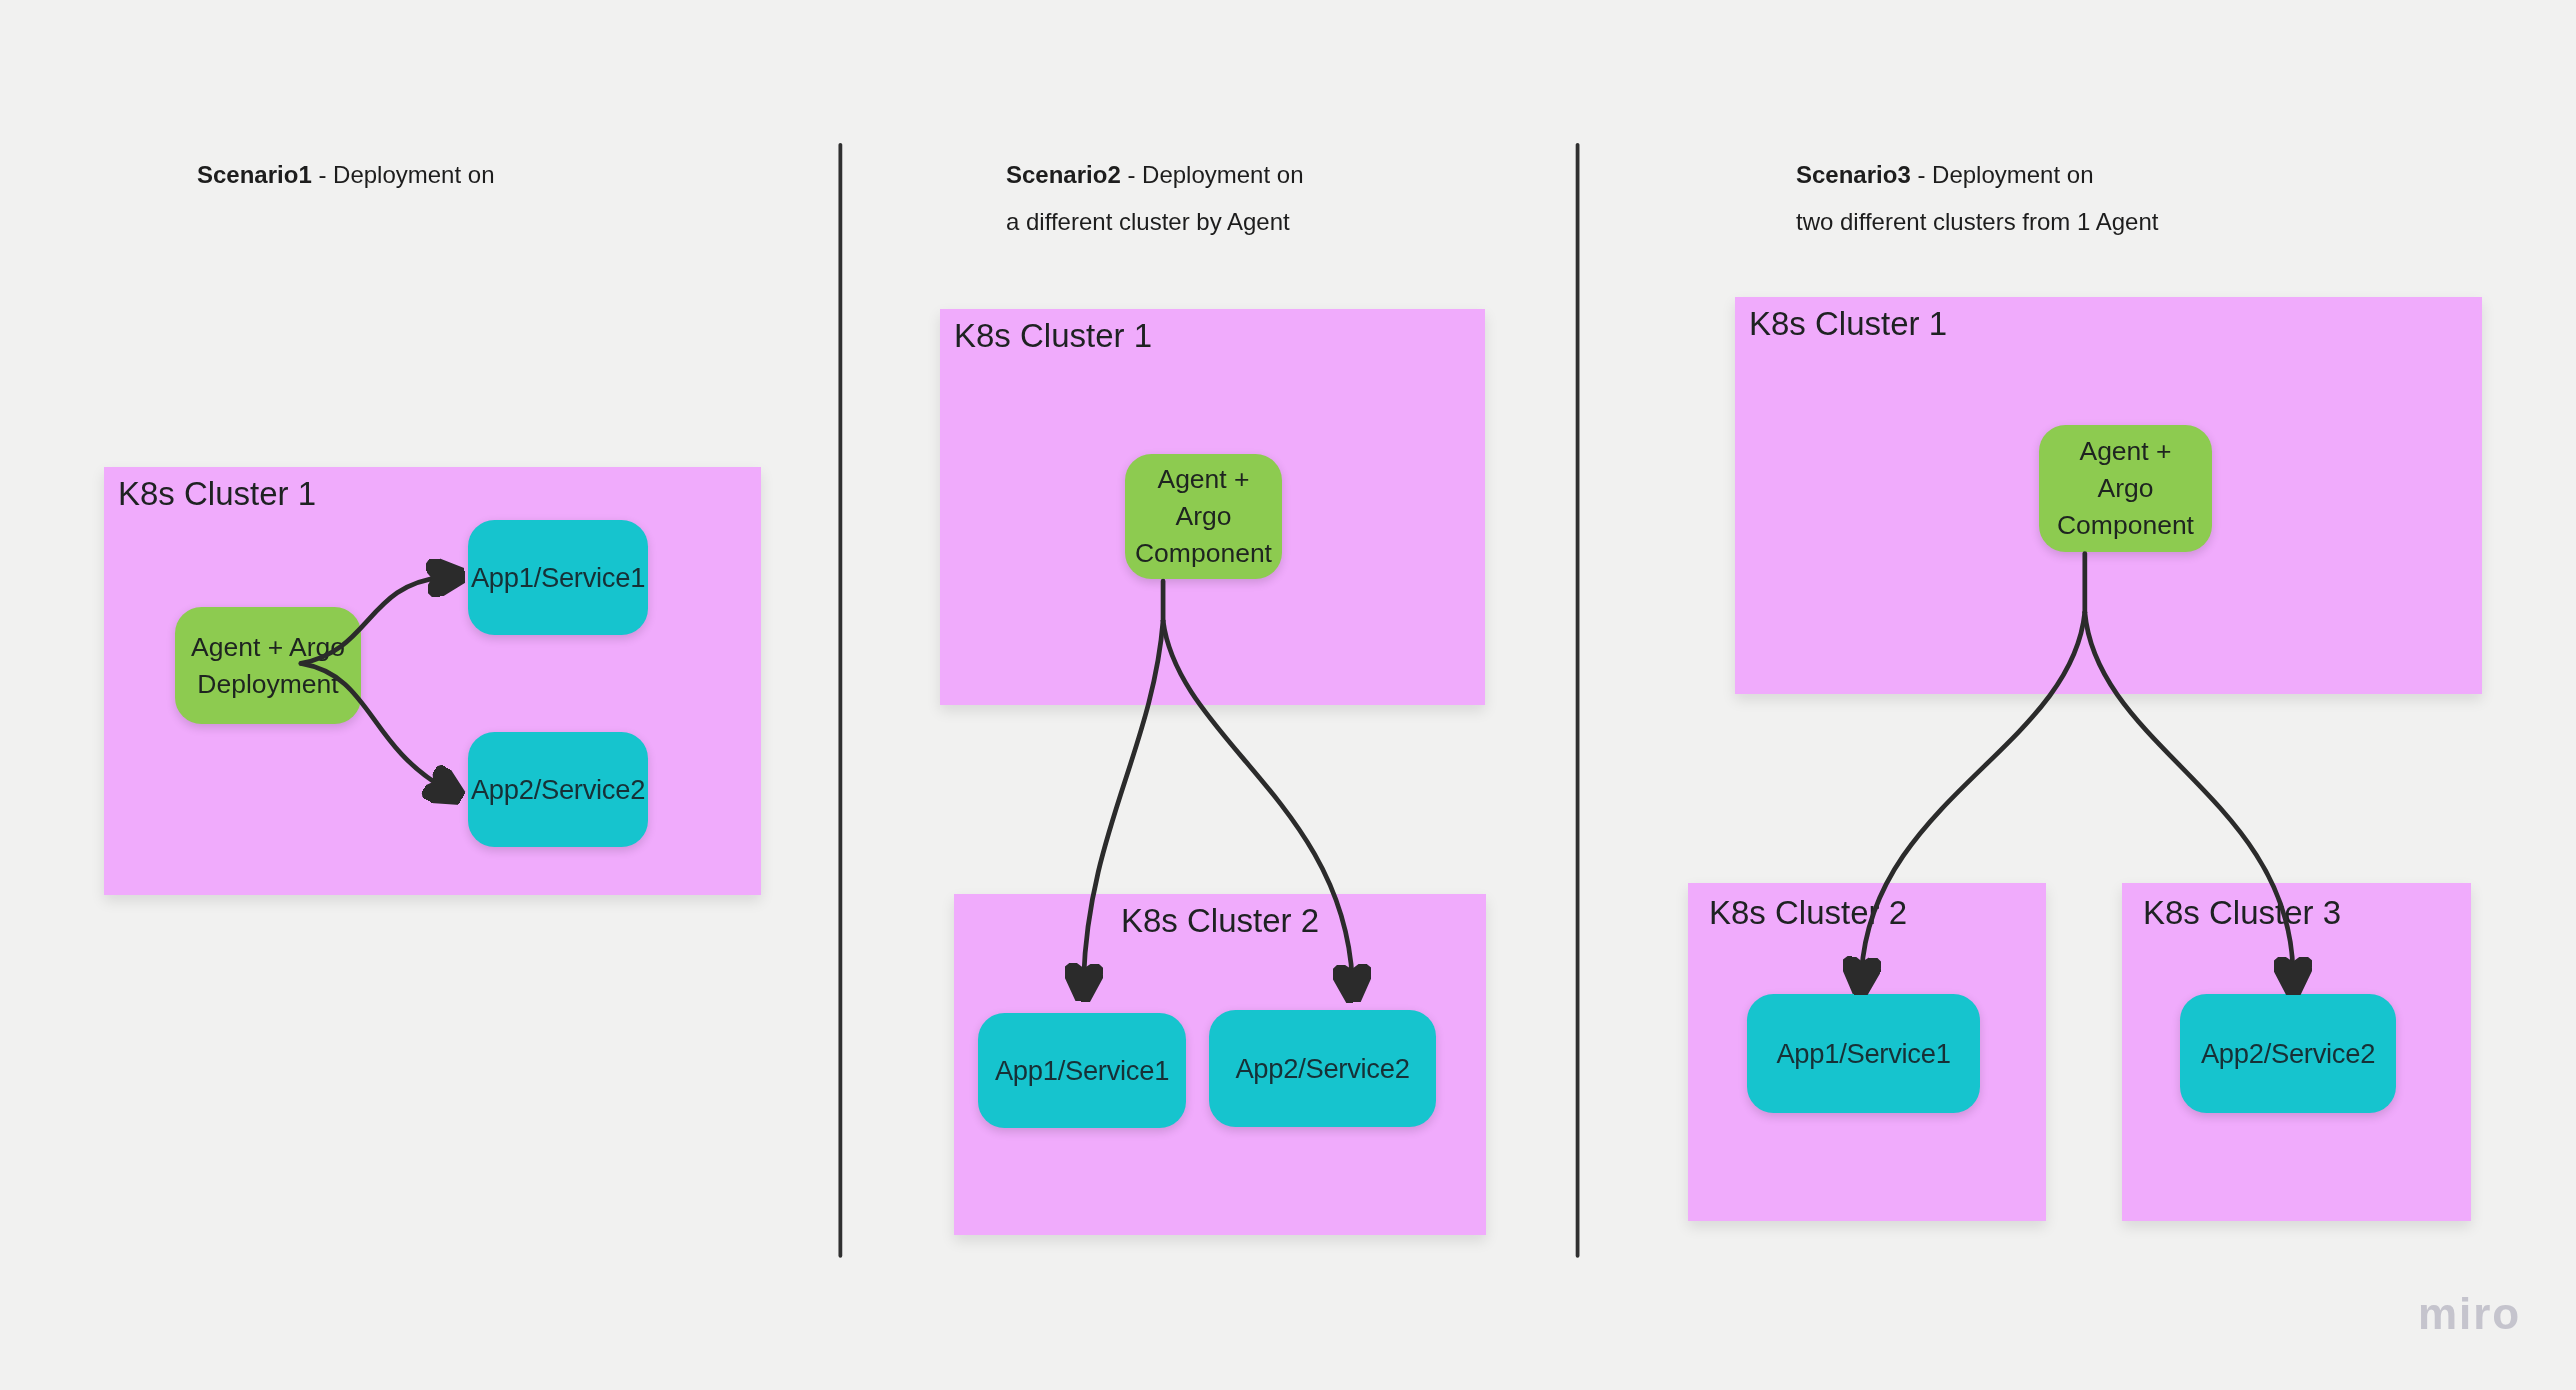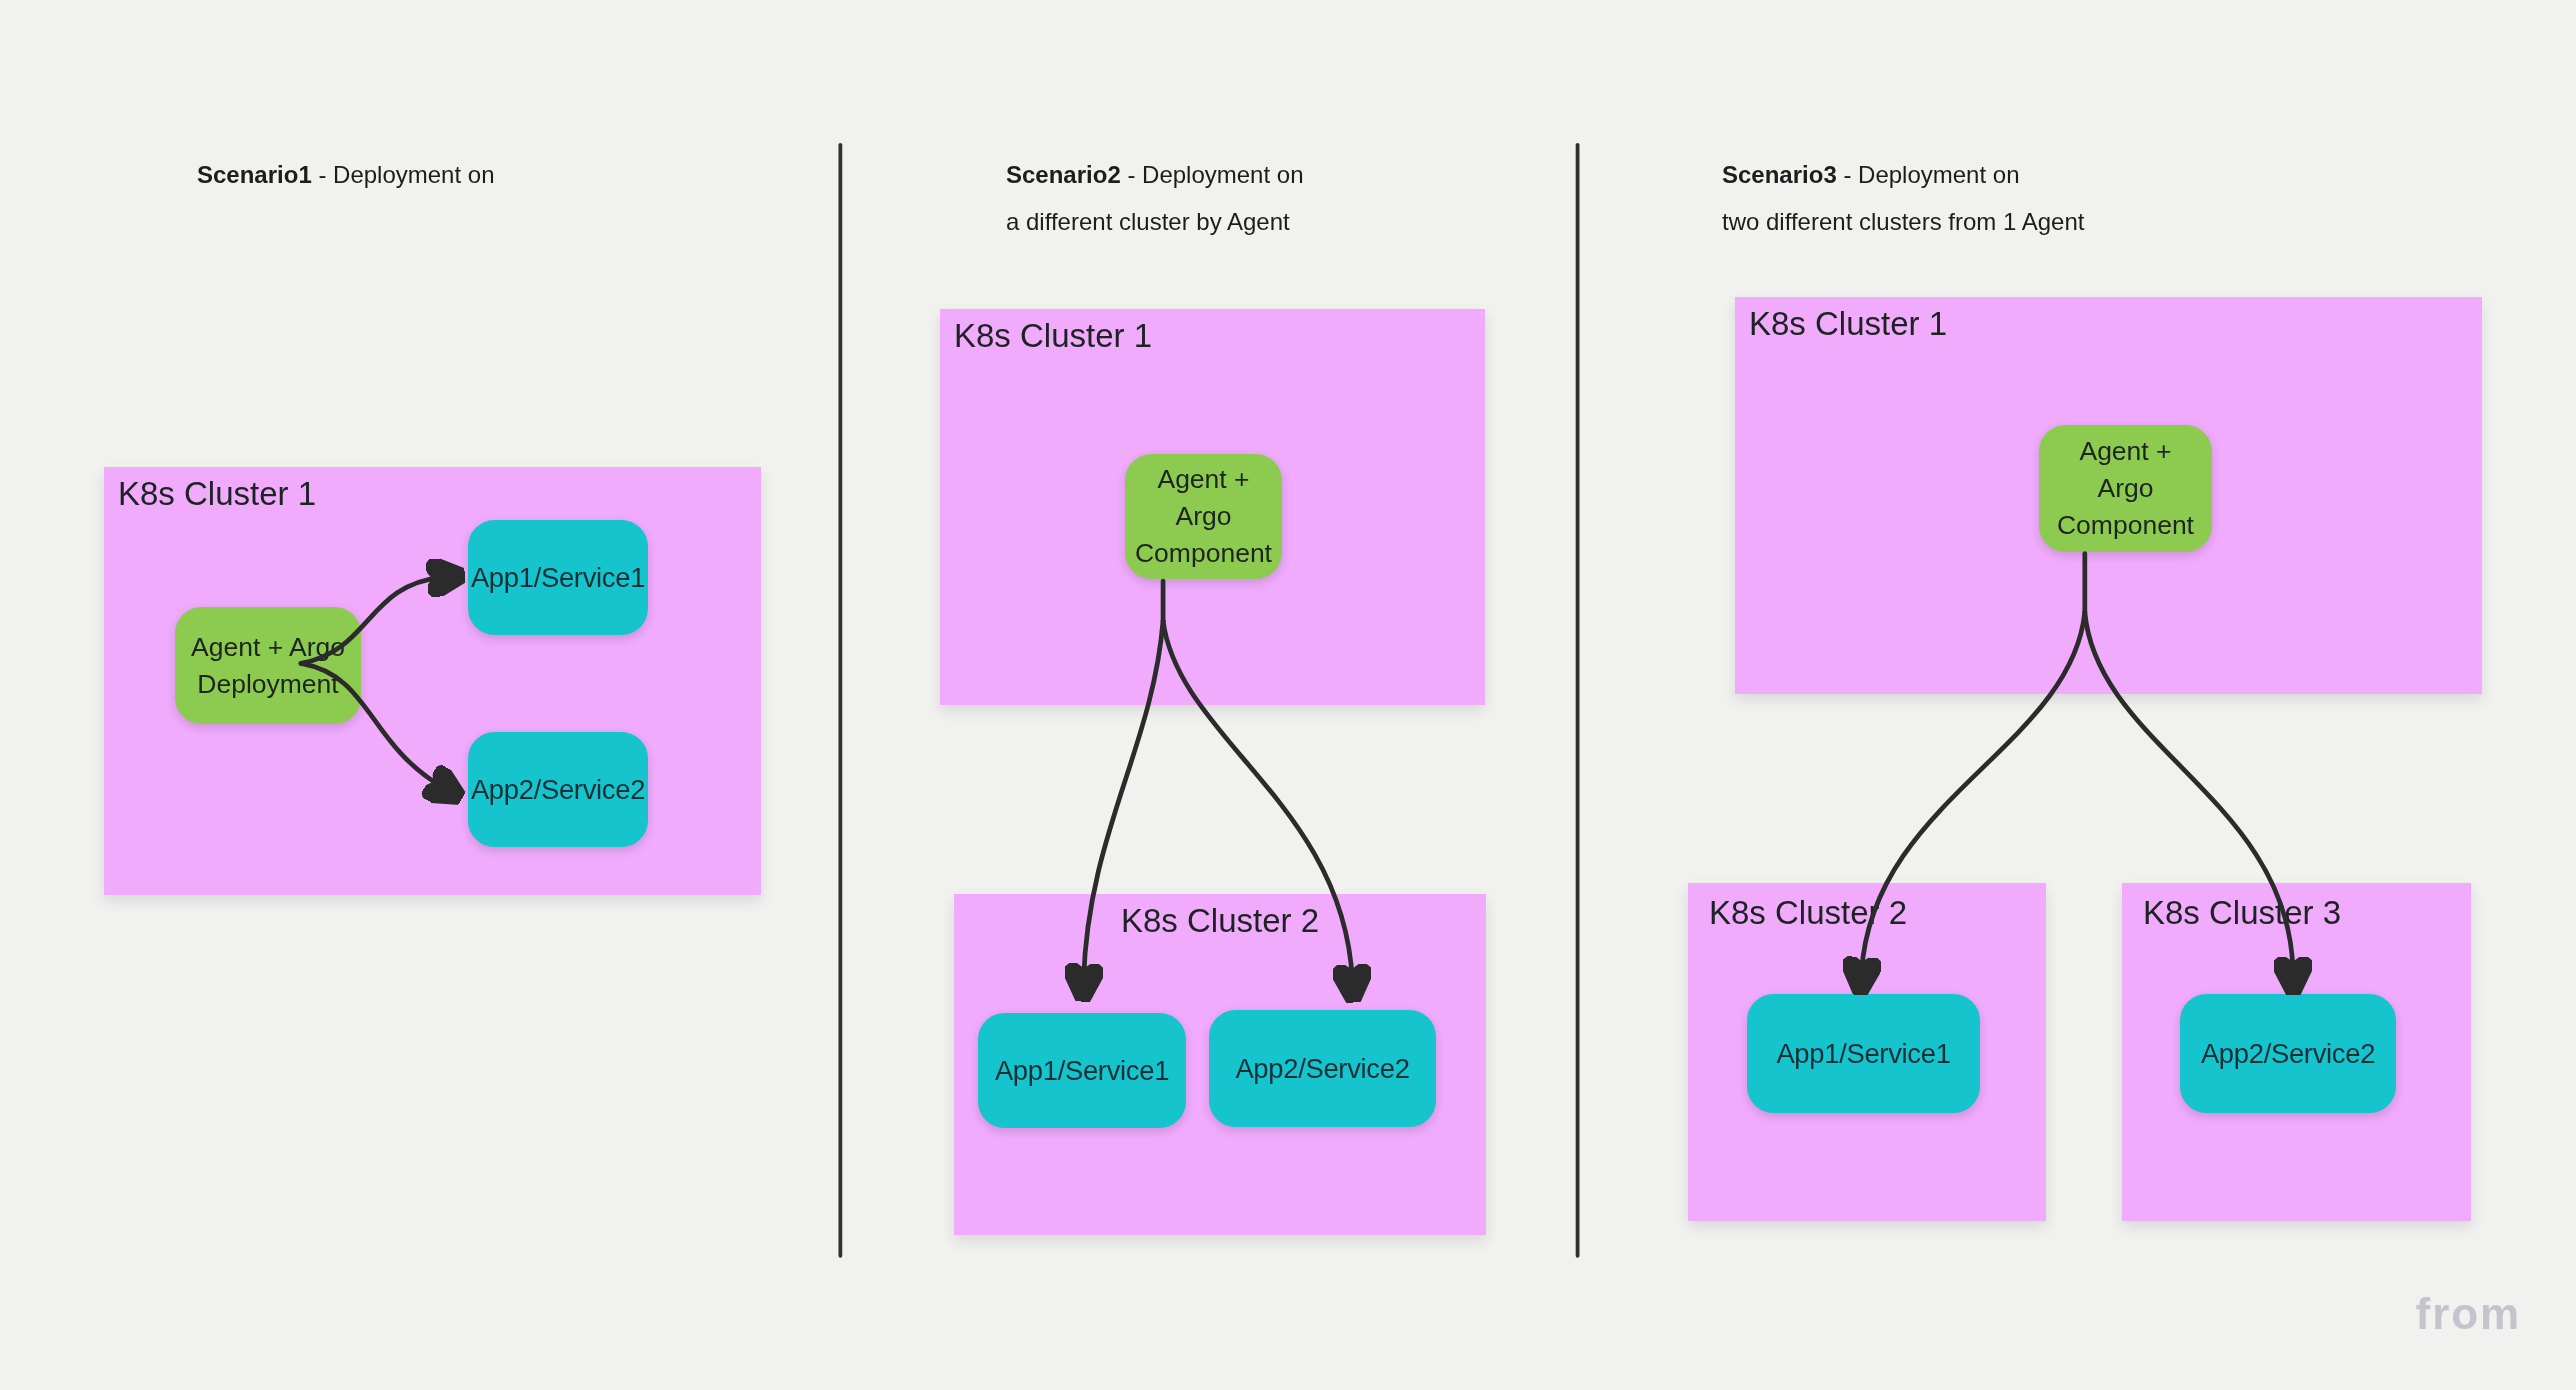--- a/index.html
+++ b/index.html
@@ -98,21 +98,21 @@
     <div class="cluster-label centered" style="top:7.6px;">K8s Cluster 2</div>
   </div>
 
   <div class="note app-note" style="left:978px;top:1013px;width:208px;height:115px;">
     <div>App1/Service1</div>
   </div>
   <div class="note app-note" style="left:1209px;top:1010px;width:227px;height:117px;">
     <div>App2/Service2</div>
   </div>
 
-  <div class="scenario-title" style="left:1722px;top:151px;">
+  <div class="scenario-title" style="left:1796px;top:151px;">
     <div><span class="t-bold">Scenario3</span><span> - Deployment on</span></div>
     <div>two different clusters from 1 Agent</div>
   </div>
 
   <div class="cluster-box" style="left:1735px;top:297px;width:735px;height:397px;">
     <div class="cluster-label" style="left:14px;top:7.6px;">K8s Cluster 1</div>
   </div>
 
   <div class="note agent-note" style="left:1999px;top:425px;width:173px;height:127px;">
     <div>Agent +</div>
@@ -149,15 +149,15 @@
 
     <path d="M1229 614 L1229 656"></path>
     <path d="M1229 656 C1218 790 1150 880 1145 1035" marker-end="url(#ah)"></path>
     <path d="M1229 656 C1245 780 1420 850 1429 1036" marker-end="url(#ah)"></path>
 
     <path d="M2203 585 L2203 647"></path>
     <path d="M2203 647 C2188 790 1978 845 1967 1028" marker-end="url(#ah)"></path>
     <path d="M2203 647 C2216 790 2420 845 2423 1028" marker-end="url(#ah)"></path>
   </svg>
 
-  <div class="watermark">from</div>
+  <div class="watermark">miro</div>
 </div>
 
 
 </body></html>

